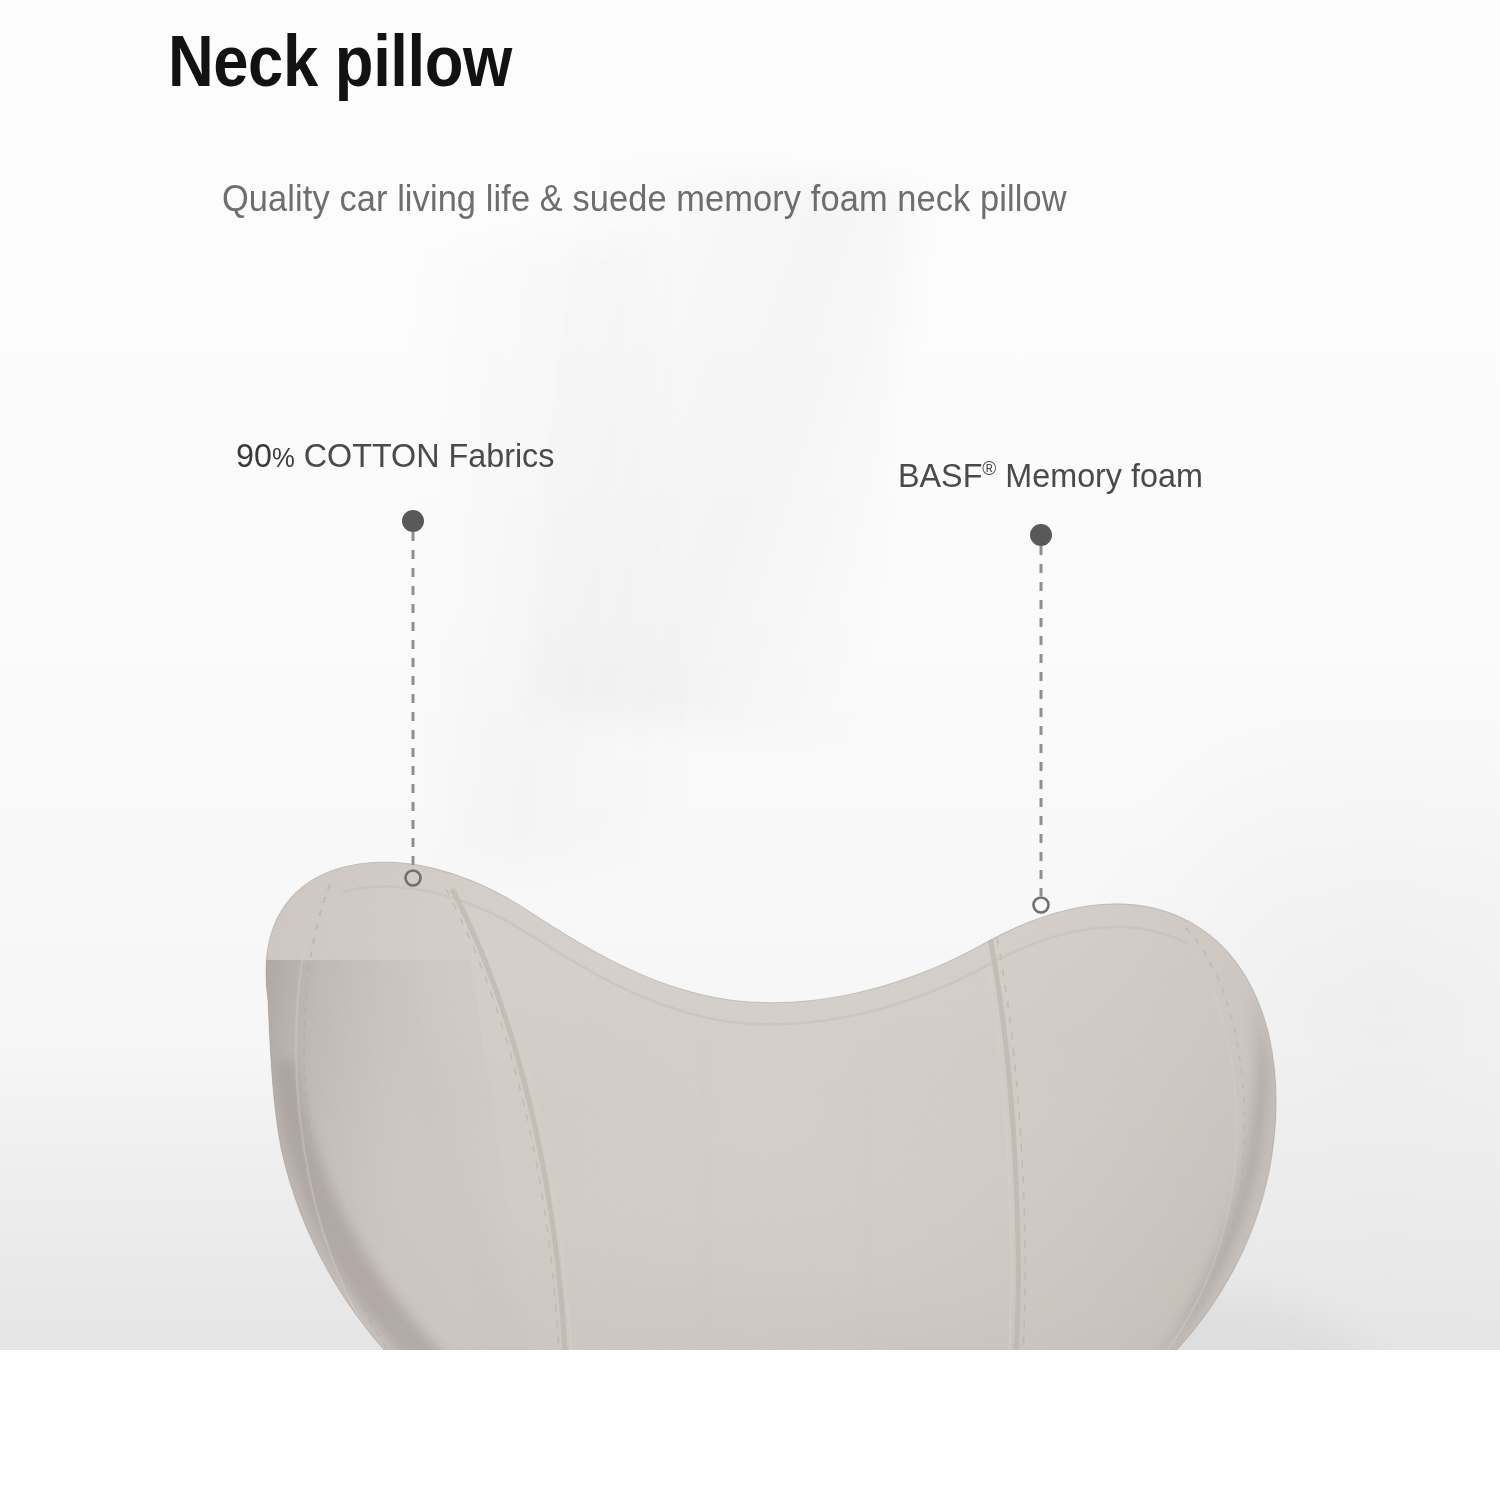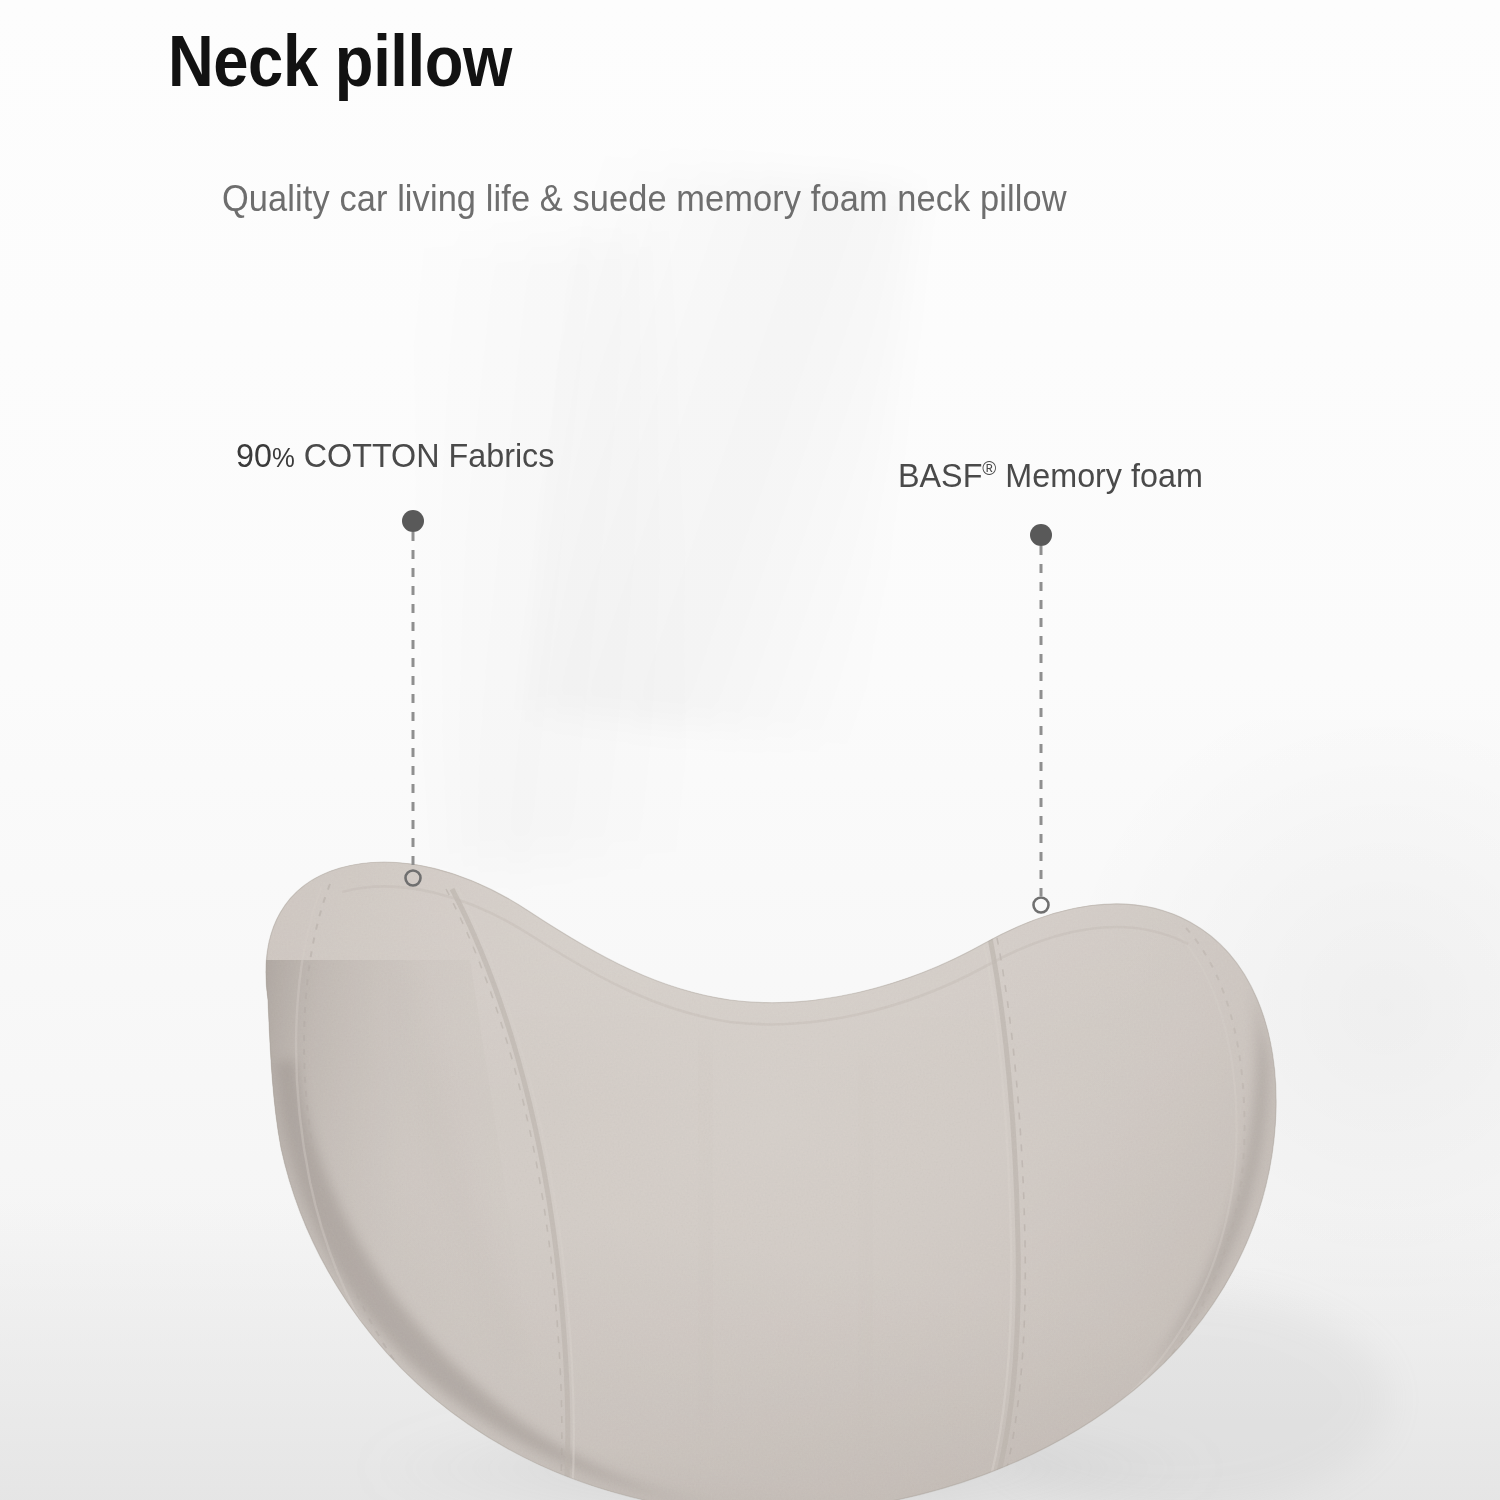--- a/index.html
+++ b/index.html
@@ -6,21 +6,21 @@
   html,body { background:#ffffff; }
   body {
     width:1500px; height:1500px;
     font-family:"Liberation Sans", sans-serif;
     overflow:hidden;
     position:relative;
   }
 
   #page {
     position:relative;
-    width:1500px; height:1500px;
+    width:1500px; height:1350px;
     background:#fdba74;
     overflow:hidden;
   }
 
   
   .backdrop {
     position:absolute; inset:0;
     background:
       linear-gradient(180deg,#fdfdfd 0%,#fbfbfb 45%,#f7f7f7 72%,#f2f2f2 100%);
   }

